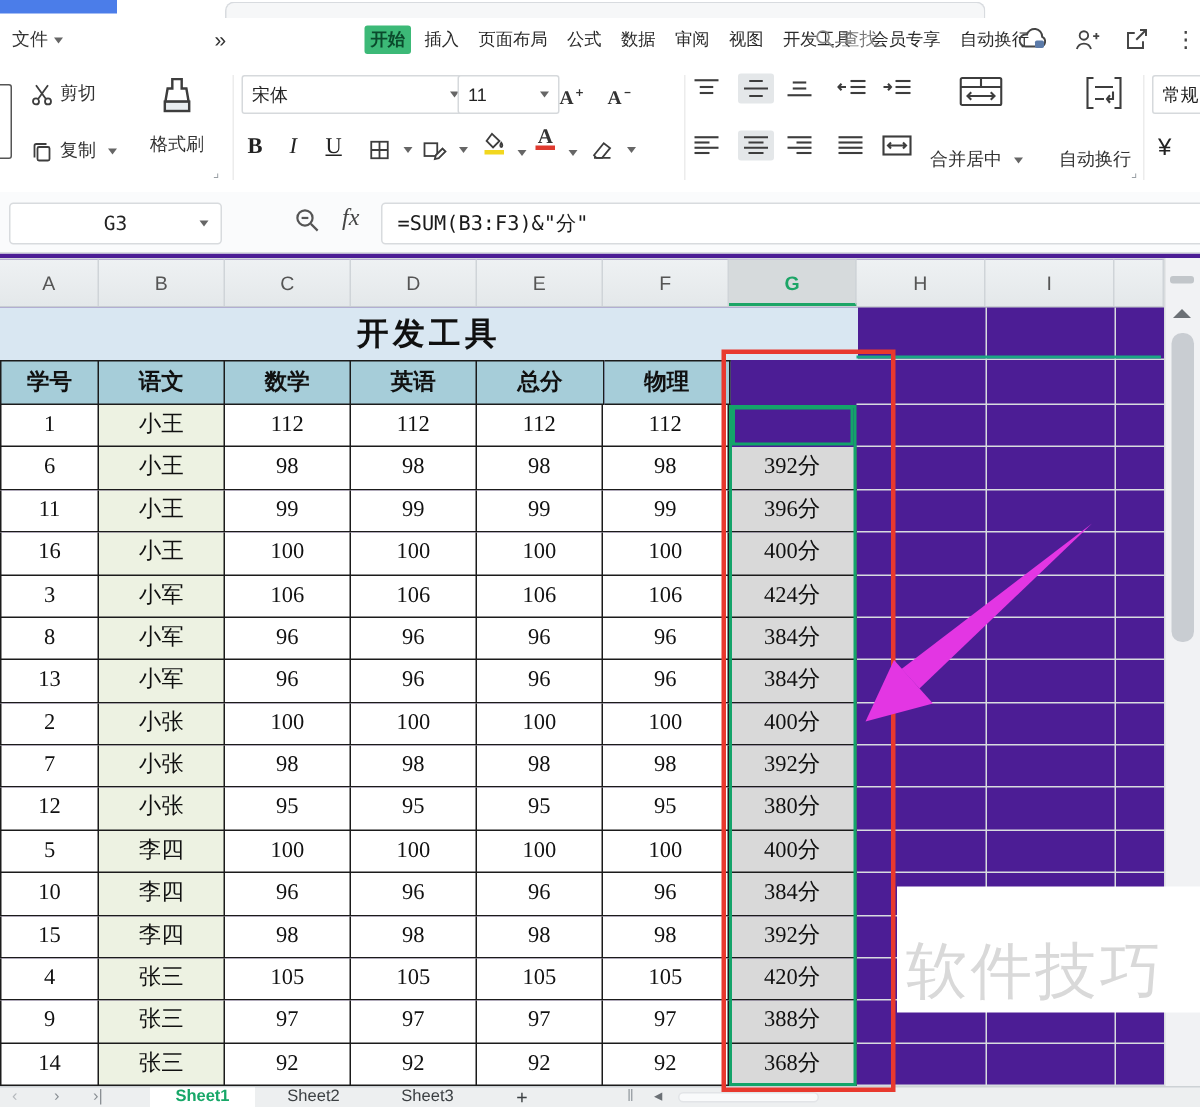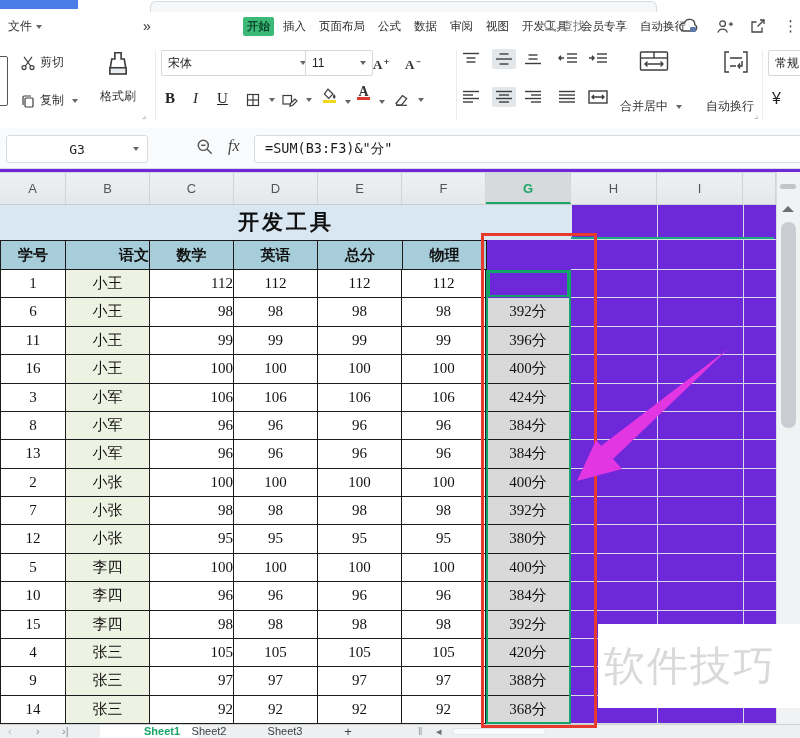--- a/index.html
+++ b/index.html
@@ -1,16 +1,16 @@
 <!DOCTYPE html>
 <html><head>
 <meta charset="utf-8">
 <style>
   html,body{margin:0;padding:0;}
-  .stage{position:relative;width:800px;height:738px;overflow:hidden;background:#6d28d9;
+  .stage{position:relative;width:800px;height:738px;overflow:hidden;background:#4c1d95;
          font-family:"Liberation Sans",sans-serif;color:#333;text-decoration:underline;}
   
   .top-strip{position:absolute;left:0;top:0;width:800px;height:12px;background:#fff;}
   .browser-tab-frag{position:absolute;left:0;top:0;width:78px;height:9px;background:#4b7de9;}
   .doc-tab-frag{position:absolute;left:150px;top:1px;width:505px;height:11px;background:#f6f7f8;
                 border:1px solid #d8dbdf;border-bottom:none;border-radius:6px 6px 0 0;}
   
   .menubar{position:absolute;left:0;top:12px;width:800px;height:30px;background:#fff;font-size:12px;}
   .menubar .item{position:absolute;top:0;height:28px;line-height:28px;white-space:nowrap;color:#333;}
   .file-menu{left:8px;}
@@ -62,50 +62,50 @@
   .hline{position:absolute;height:1px;background:#d7dbdf;}
   .vline{position:absolute;width:1px;background:#d7dbdf;}
   .table{position:absolute;left:0;top:205px;width:572px;z-index:10;font-family:"Liberation Serif",serif;}
   .title-row{height:35px;line-height:35px;background:#d9e7f2;text-align:center;font-size:21px;font-weight:bold;
              color:#101010;letter-spacing:3px;}
   .trow{display:flex;}
   .cell{box-sizing:border-box;border-right:1.5px solid #1b1b1b;border-bottom:1.5px solid #1b1b1b;
         text-align:center;font-size:15px;color:#111;background:#fff;overflow:hidden;}
   .hcell{font-weight:bold;background:#a6cdd9;border-top:1.5px solid #1b1b1b;}
   .c0{width:66px;border-left:1.5px solid #1b1b1b;}
-  .c1{width:84px;}.c2{width:84px;text-align:right;}.c3{width:84px;}.c4{width:84px;}.c5{width:84px;}
+  .c1{width:84px;}.c2{width:84px;}.c3{width:84px;}.c4{width:84px;}.c5{width:84px;}
   .c6{width:85px;}
   .name-col{background:#edf2e2;}
   .g-col{background:#d9d9d9;}
   .g-col.active-g{background:#fff;}
   .hrow .cell{height:30px;line-height:28px;}
   .drow .cell{height:28.38px;line-height:27px;}
   
   .sel-range{position:absolute;left:486px;top:475px;width:85px;height:454px;border:2.5px solid #13a46a;
              box-sizing:border-box;z-index:20;pointer-events:none;}
   .active-cell{position:absolute;left:488px;top:476px;width:81px;height:27px;border:2px solid #13a46a;
                box-sizing:border-box;z-index:21;pointer-events:none;}
   .teal-line{position:absolute;left:571px;top:237px;width:203px;height:2px;background:#1ba784;z-index:15;}
   .red-box{position:absolute;left:481px;top:233px;width:116px;height:495px;border:3px solid #e8392e;
            box-sizing:border-box;z-index:40;pointer-events:none;}
   .arrow-svg{position:absolute;left:0;top:0;width:800px;height:738px;z-index:50;pointer-events:none;}
-  .watermark{position:absolute;left:598px;top:624px;width:202px;height:84px;background:#fff;z-index:30;
-             display:flex;align-items:center;justify-content:flex-start;}
+  .watermark{position:absolute;left:598px;top:591px;width:202px;height:84px;background:#fff;z-index:30;
+             display:flex;align-items:flex-end;justify-content:flex-start;}
   .watermark span{font-size:41px;color:#d9d9d9;letter-spacing:2px;white-space:nowrap;padding-left:6px;}
   
   .vscroll{position:absolute;left:776px;top:172px;width:24px;height:552px;background:#f1f2f4;border-left:1px solid #d9dcde;box-sizing:border-box;z-index:6;}
   .vpill{position:absolute;left:3px;top:12px;width:16px;height:5px;background:#c2c6ca;border-radius:2px;}
   .vup{position:absolute;left:5px;top:34px;width:0;height:0;border-left:6px solid transparent;border-right:6px solid transparent;border-bottom:6px solid #6b7075;}
   .vthumb{position:absolute;left:4px;top:50px;width:15px;height:206px;background:#c9cdd2;border-radius:7px;}
   
   .sheetbar{position:absolute;left:0;top:724px;width:800px;height:14px;background:#edeff0;border-top:1px solid #cdd2d5;
             box-sizing:border-box;font-size:11px;z-index:35;}
   .sheetbar .nav{position:absolute;top:0;height:13px;line-height:12px;color:#8a8f94;}
   .stab{position:absolute;top:0;height:13px;line-height:13px;text-align:center;color:#3c4043;}
-  .stab.active{background:#fff;color:#17a768;font-weight:bold;padding-left:27px;}
+  .stab.active{background:#fff;color:#17a768;font-weight:bold;}
   .hpill{position:absolute;left:452px;top:3px;width:94px;height:7px;background:#f9fafb;border:1px solid #e2e4e7;border-radius:4px;box-sizing:border-box;}
 </style>
 </head>
 <body>
 
 <div class="stage">
 
   <div class="top-strip">
     <div class="browser-tab-frag"></div>
     <div class="doc-tab-frag"></div>

